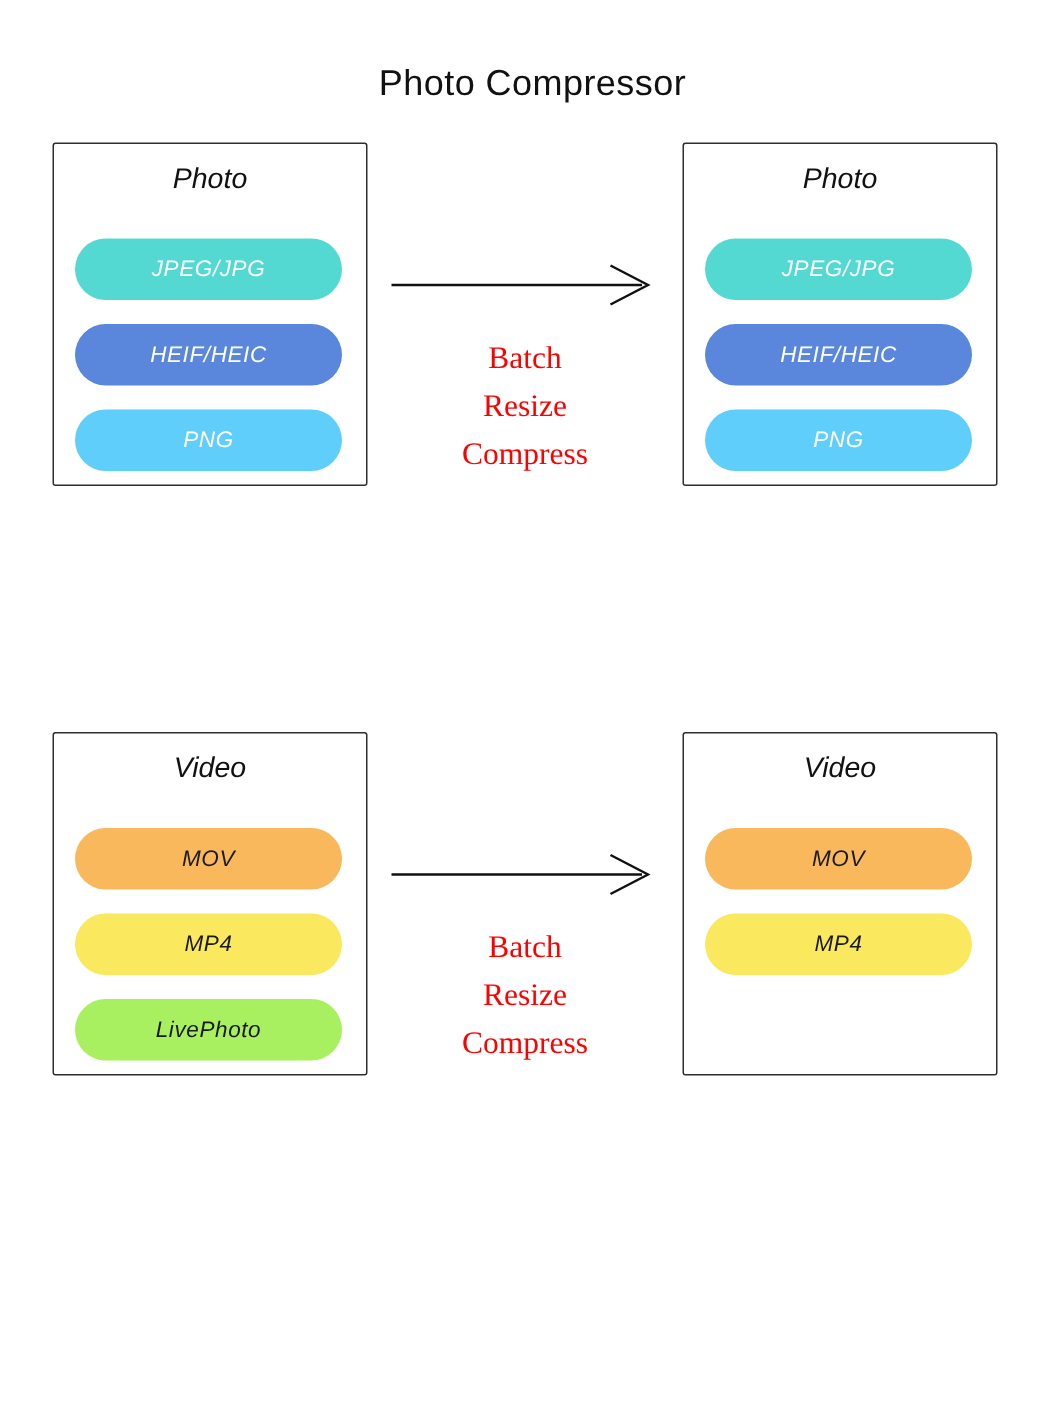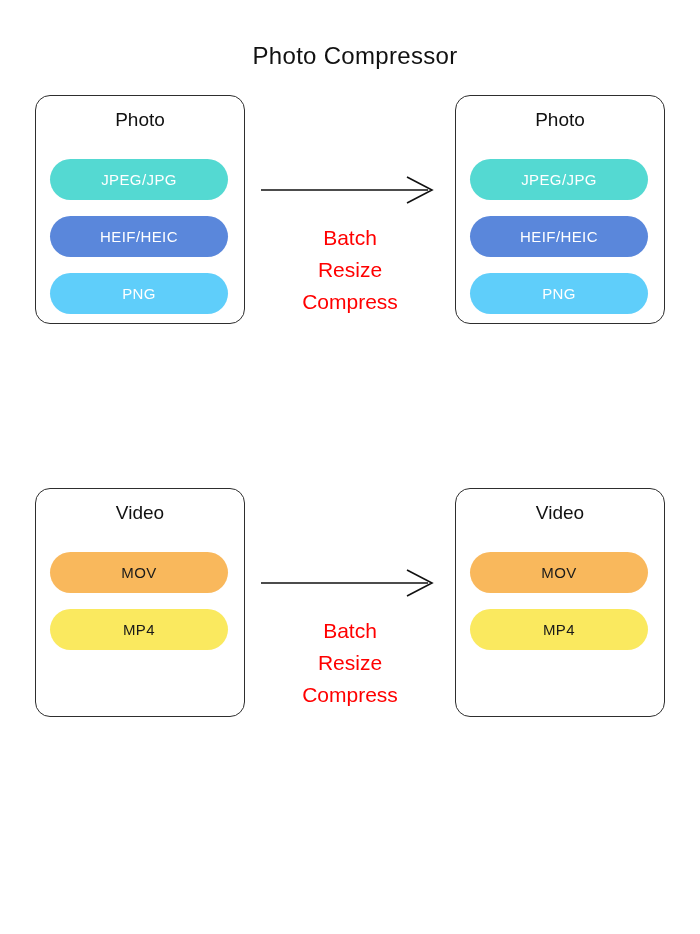--- a/index.html
+++ b/index.html
@@ -8,21 +8,21 @@
     font-family:"Liberation Sans",sans-serif;overflow:hidden;padding-left:10px;
   }
   .section-title{
     position:absolute;left:0;width:100%;text-align:center;
     font-size:24px;font-weight:500;color:#111111;letter-spacing:.3px;
   }
   .title-photo{top:42px;}
   .title-video{top:435px;}
   .format-box{
     position:absolute;width:210px;height:229px;background:#ffffff;
-    border:1.5px solid #2e2e2e;border-radius:15px;box-sizing:border-box;
+    border:1.5px solid #2e2e2e;border-radius:2px;box-sizing:border-box;font-style:italic;
   }
   .box-pos-photo-left{left:35px;top:95px;}
   .box-pos-photo-right{left:455px;top:95px;}
   .box-pos-video-left{left:35px;top:488px;}
   .box-pos-video-right{left:455px;top:488px;}
   .box-label{
     position:absolute;top:13px;left:0;width:100%;text-align:center;
     font-size:19px;color:#111111;
   }
   .pill{
@@ -31,21 +31,21 @@
     font-size:15px;letter-spacing:.4px;
   }
   .pill-1{top:63px;}
   .pill-2{top:120px;}
   .pill-3{top:177px;}
   .arrow{position:absolute;width:182px;height:32px;color:#111111;}
   .arrow-photo{left:258px;top:174px;}
   .arrow-video{left:258px;top:567px;}
   .arrow-label{
     position:absolute;left:260px;width:180px;text-align:center;
-    font-size:21px;line-height:32px;font-weight:500;
+    font-size:21px;line-height:32px;font-weight:500;font-family:Liberation Serif, serif;
   }
   .arrow-label-photo{top:222px;}
   .arrow-label-video{top:615px;}
   .home-indicator{
     position:absolute;left:243px;top:922px;width:214px;height:5px;
     border-radius:2.5px;
   }
 </style>
 </head>
 <body>
@@ -77,20 +77,21 @@
     <div class="pill pill-1" style="background: rgb(84, 217, 210); color: rgb(255, 255, 255);">JPEG/JPG</div>
     <div class="pill pill-2" style="background: rgb(90, 135, 219); color: rgb(255, 255, 255);">HEIF/HEIC</div>
     <div class="pill pill-3" style="background: rgb(95, 206, 250); color: rgb(255, 255, 255);">PNG</div>
   </div>
 
 
   <div class="format-box box-pos-video-left">
     <div class="box-label">Video</div>
     <div class="pill pill-1" style="background: rgb(249, 184, 92); color: rgb(26, 26, 26);">MOV</div>
     <div class="pill pill-2" style="background: rgb(250, 233, 95); color: rgb(26, 26, 26);">MP4</div>
+    <div class="pill pill-3" style="background: rgb(168, 240, 95); color: rgb(26, 26, 26);">LivePhoto</div>
   </div>
 
   <svg class="arrow arrow-video" viewBox="0 0 182 32" style="color: rgb(17, 17, 17);">
     <line x1="3" y1="16" x2="170" y2="16" stroke="currentColor" stroke-width="1.6"></line>
     <path d="M149 3 L174 16 L149 29" fill="none" stroke="currentColor" stroke-width="1.6"></path>
   </svg>
 
   <div class="arrow-label arrow-label-video" style="color: rgb(255, 0, 0);">
     <div>Batch</div>
     <div>Resize</div>

